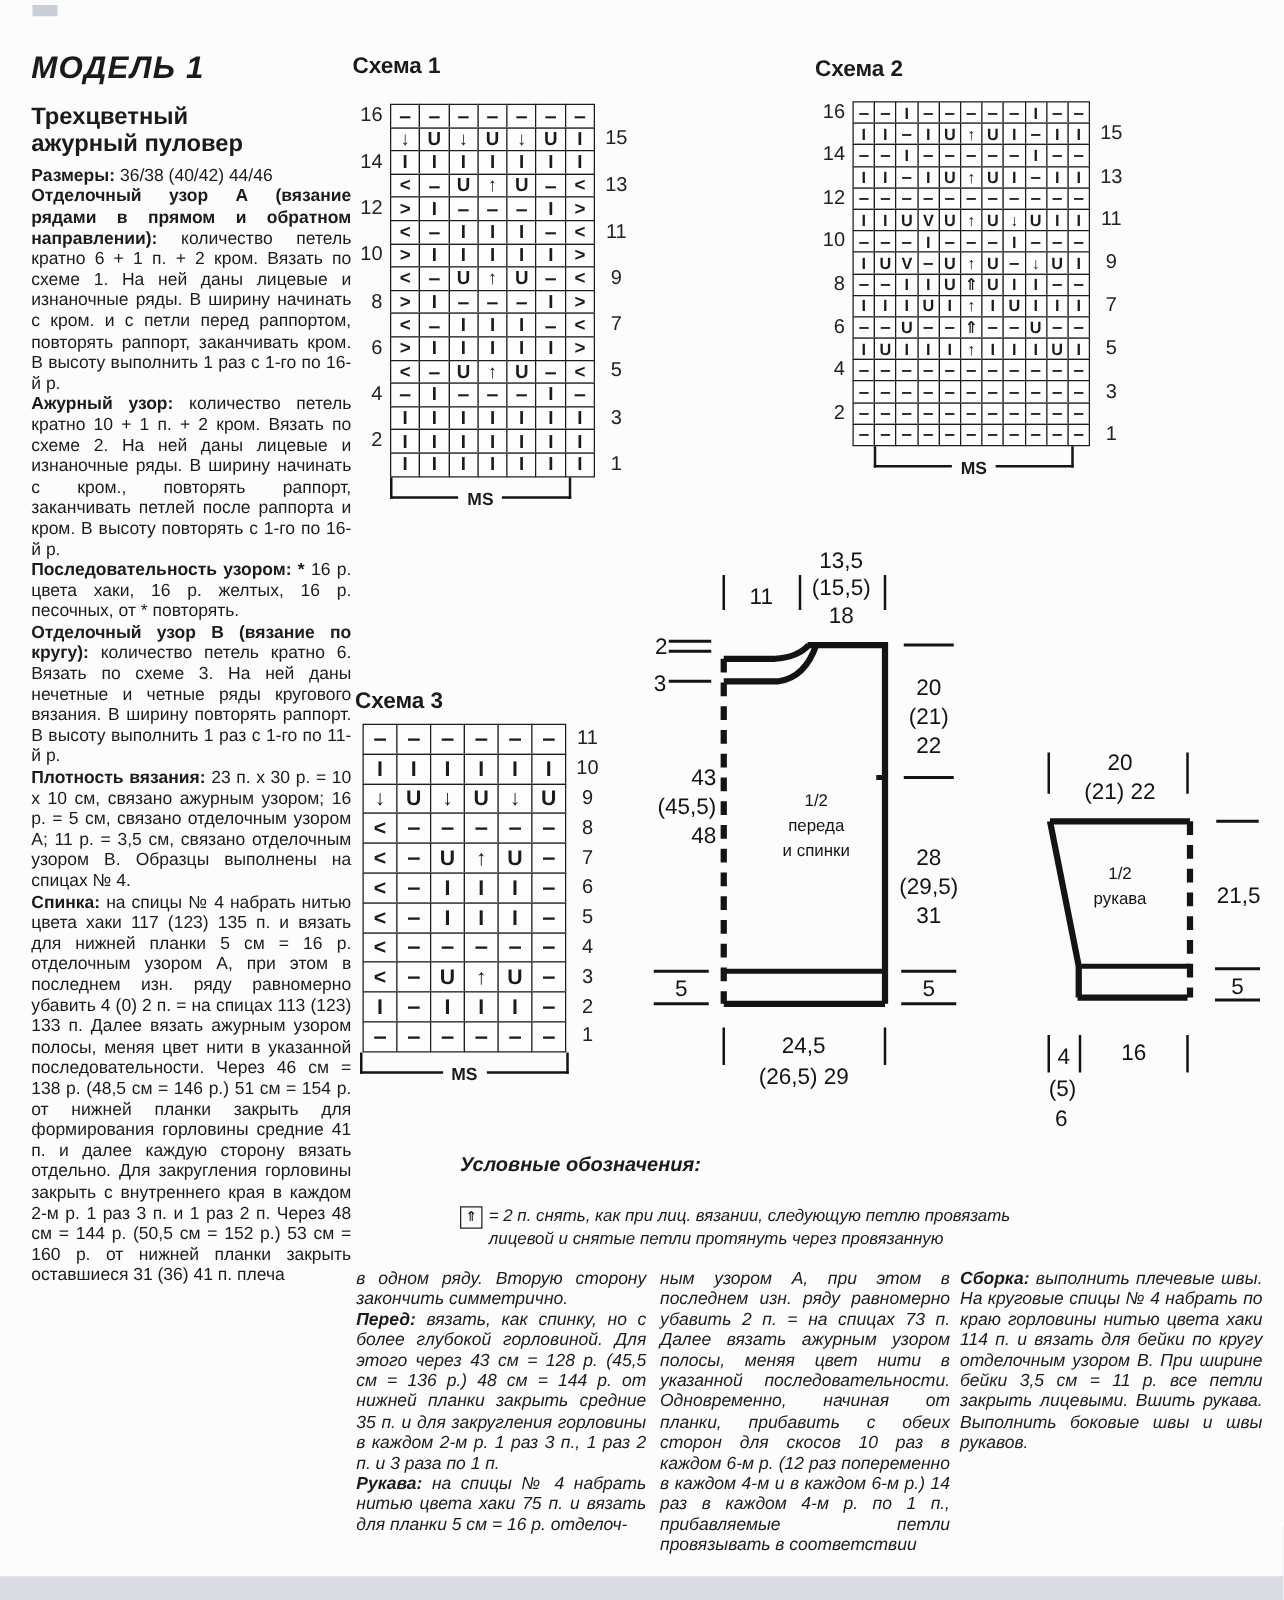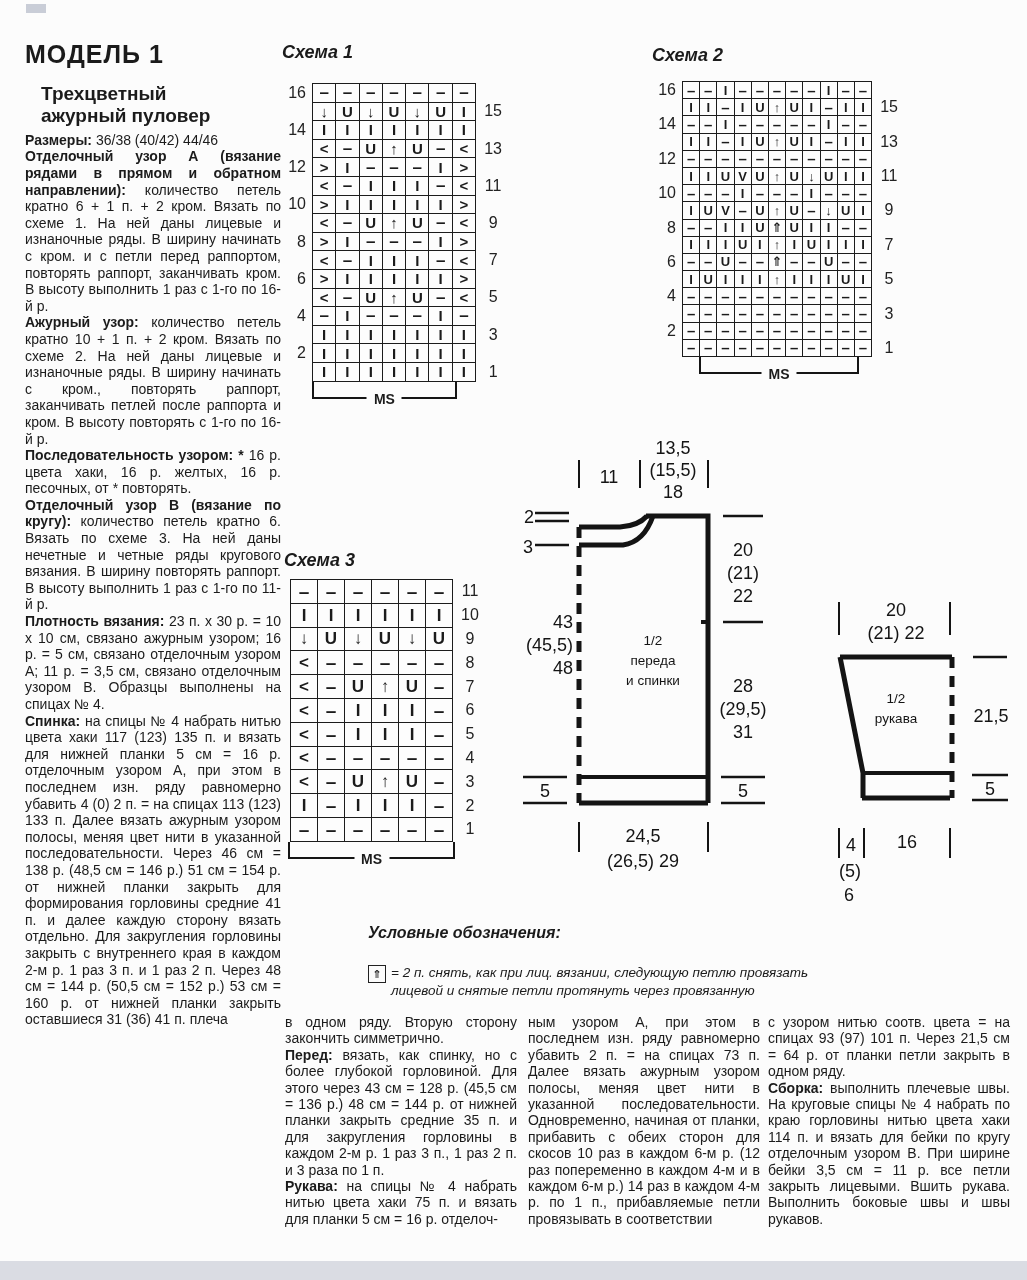--- a/index.html
+++ b/index.html
@@ -1,33 +1,33 @@
 <!DOCTYPE html>
 <html lang="ru"><head>
 <meta charset="utf-8">
 <style>
   html,body{margin:0;padding:0;background:#e9eaee;}
   .page{position:relative;width:1027px;height:1280px;background:#fcfcfc;overflow:hidden;
         font-family:"Liberation Sans","DejaVu Sans",sans-serif;color:#1b1b1b;}
   .artifact{position:absolute;left:26px;top:4px;width:20px;height:9px;background:#c9cdd7;}
   
   .left-col{position:absolute;left:25px;top:40px;width:256px;}
-  .model-title{font-size:25px;font-weight:bold;letter-spacing:1px;margin:0 0 14px 0;}
-  .item-title{font-size:19px;font-weight:bold;line-height:1.18;margin:0 0 4px 16px;max-width:205px;}
+  .model-title{font-size:25px;font-weight:bold;letter-spacing:1px;margin:0 0 14px 0;font-style:italic;}
+  .item-title{font-size:19px;font-weight:bold;line-height:1.18;margin:0 0 4px 0;max-width:205px;}
   .para{font-size:14px;line-height:16.6px;text-align:justify;margin:0;}
   .para b{font-weight:bold;}
   
   .bcol{position:absolute;top:1014px;}
-  .bcol .para{font-size:14px;line-height:16.4px;}
+  .bcol .para{font-size:14px;line-height:16.4px;font-style:italic;}
   #bcol1{left:285px;width:232px;}
   #bcol2{left:528px;width:232px;}
   #bcol3{left:768px;width:242px;}
   
   .scheme{position:absolute;}
-  .scheme-title{font-size:18px;font-weight:bold;font-style:italic;}
+  .scheme-title{font-size:18px;font-weight:bold;}
   .chart{display:inline-block;}
   .chart0{--cw:24.3px;--ch:19.6px;--numw:30px;--fs:15px;}
   .chart1{--cw:18.2px;--ch:18.2px;--numw:30px;--fs:13px;}
   .chart2{--cw:28px;--ch:24.8px;--numw:4px;--fs:17px;}
   .chart-row{display:flex;}
   .chart-row + .chart-row{margin-top:-1px;}
   .cell{width:var(--cw);height:var(--ch);border:1px solid #1c1c1c;box-sizing:border-box;
         display:flex;align-items:center;justify-content:center;
         font-weight:bold;font-size:var(--fs);line-height:1;background:#fdfdfd;}
   .cell + .cell{margin-left:-1px;}
@@ -665,18 +665,17 @@
 
   <div class="bcol" id="bcol1">
     <p class="para"><span>в одном ряду. Вторую сторону закончить симметрично.</span></p>
     <p class="para"><b>Перед:</b> <span>вязать, как спинку, но с более глубокой горловиной. Для этого через 43 см = 128 р. (45,5 см = 136 р.) 48 см = 144 р. от нижней планки закрыть средние 35 п. и для закругления горловины в каждом 2-м р. 1 раз 3 п., 1 раз 2 п. и 3 раза по 1 п.</span></p>
     <p class="para"><b>Рукава:</b> <span>на спицы № 4 набрать нитью цвета хаки 75 п. и вязать для планки 5 см = 16 р. отделоч-</span></p>
   </div>
   <div class="bcol" id="bcol2">
     <p class="para"><span>ным узором А, при этом в последнем изн. ряду равномерно убавить 2 п. = на спицах 73 п. Далее вязать ажурным узором полосы, меняя цвет нити в указанной последовательности. Одновременно, начиная от планки, прибавить с обеих сторон для скосов 10 раз в каждом 6-м р. (12 раз попеременно в каждом 4-м и в каждом 6-м р.) 14 раз в каждом 4-м р. по 1 п., прибавляемые петли провязывать в соответствии</span></p>
   </div>
   <div class="bcol" id="bcol3">
-    <p class="para"><span>с узором нитью соотв. цвета = на спицах 93 (97) 101 п. Через 21,5 см = 64 р. от планки петли закрыть в одном ряду.</span></p>
     <p class="para"><b>Сборка:</b> <span>выполнить плечевые швы. На круговые спицы № 4 набрать по краю горловины нитью цвета хаки 114 п. и вязать для бейки по кругу отделочным узором В. При ширине бейки 3,5 см = 11 р. все петли закрыть лицевыми. Вшить рукава. Выполнить боковые швы и швы рукавов.</span></p>
   </div>
 
   <div class="bottom-bar"></div>
 </div>
 
 </body></html>

